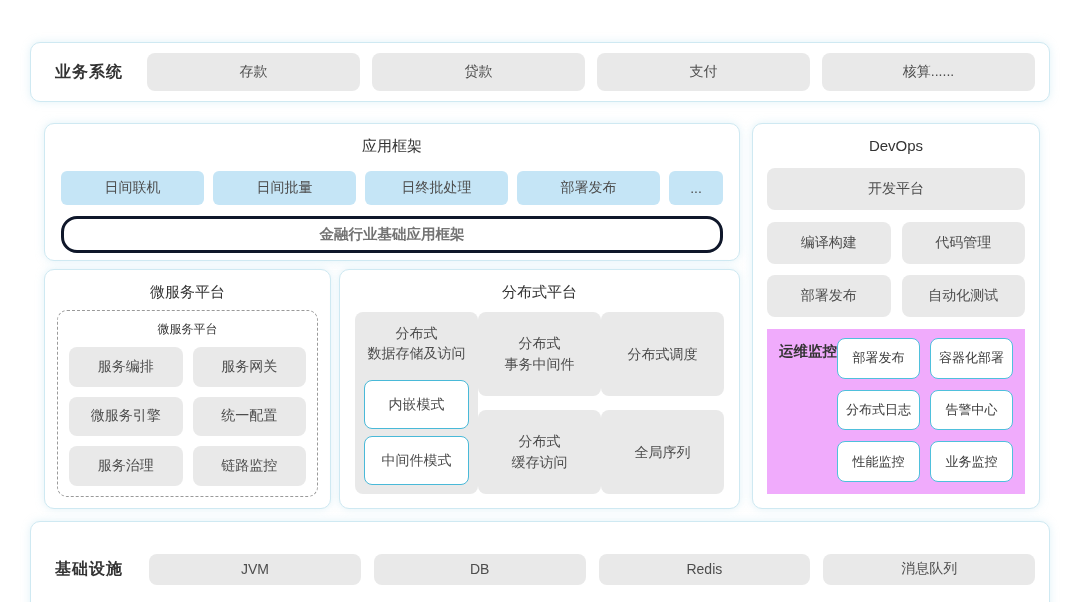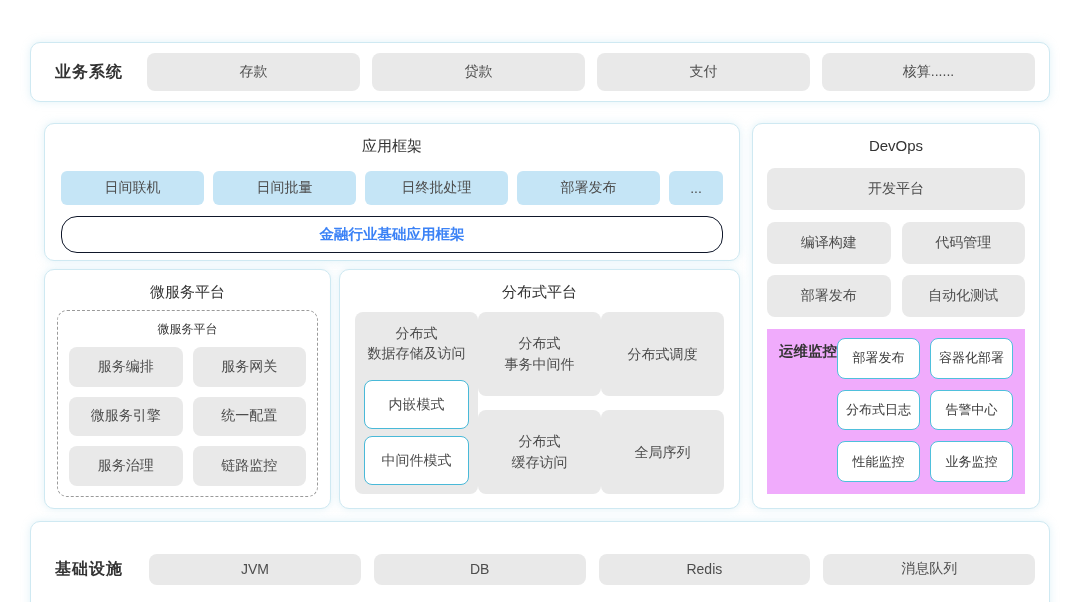--- a/index.html
+++ b/index.html
@@ -62,24 +62,24 @@
   .af-chips {
     display: flex; gap: 9px;
     margin: 15px 16px 0 16px;
     height: 34px;
   }
   .af-chips .chip { flex: 1; background: #c5e5f6; border-radius: 6px; }
   .af-chips .chip.small { flex: none; width: 54px; }
   .base-bar {
     margin: 11px 16px 0 16px;
     height: 37px;
-    border: 1px solid #0f172a;
+    border: 3px solid #0f172a;
     border-radius: 16px;
     display: flex; align-items: center; justify-content: center;
-    color: #3b82f6; font-size: 14.5px; font-weight: bold;
+    color: #737373; font-size: 14.5px; font-weight: bold;
   }
 
   .bottom-left-row { flex: 1; display: flex; gap: 8px; }
 
   
   .micro-panel { width: 287px; flex: none; display: flex; flex-direction: column; }
   .dashed-box {
     flex: 1;
     margin: 8px 12px 11px 12px;
     border: 1px dashed #9a9a9a;

